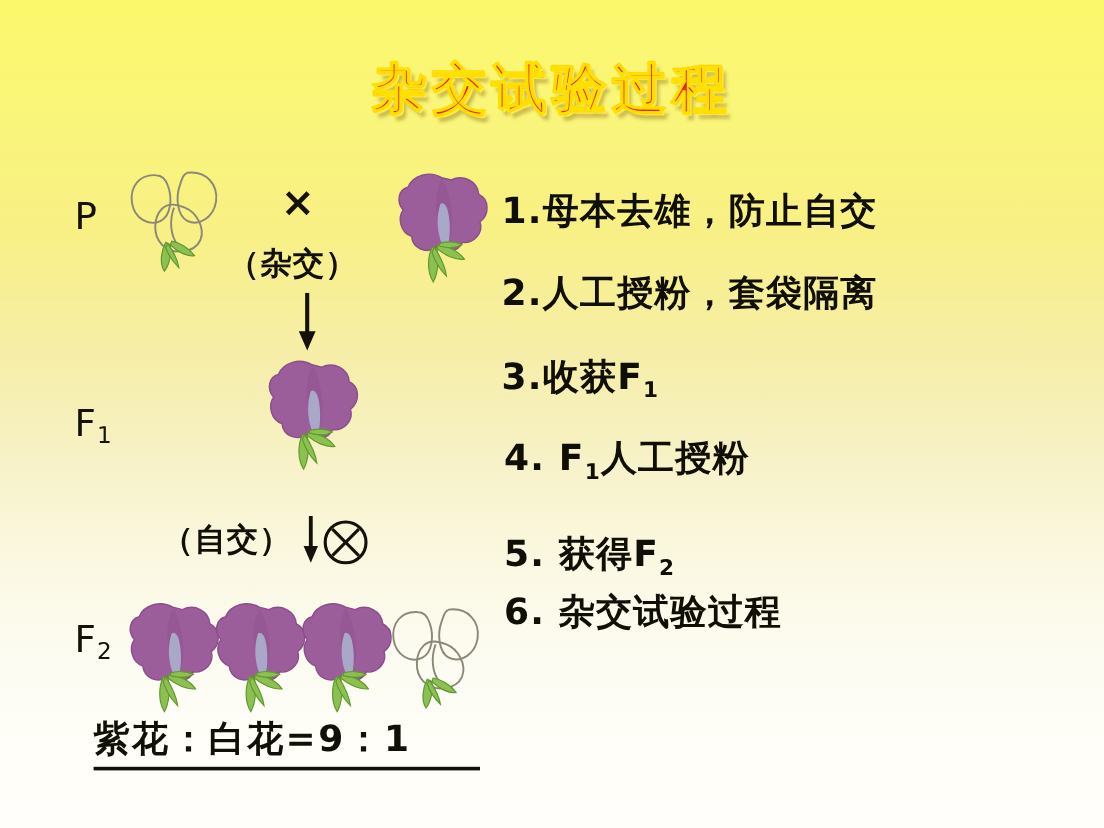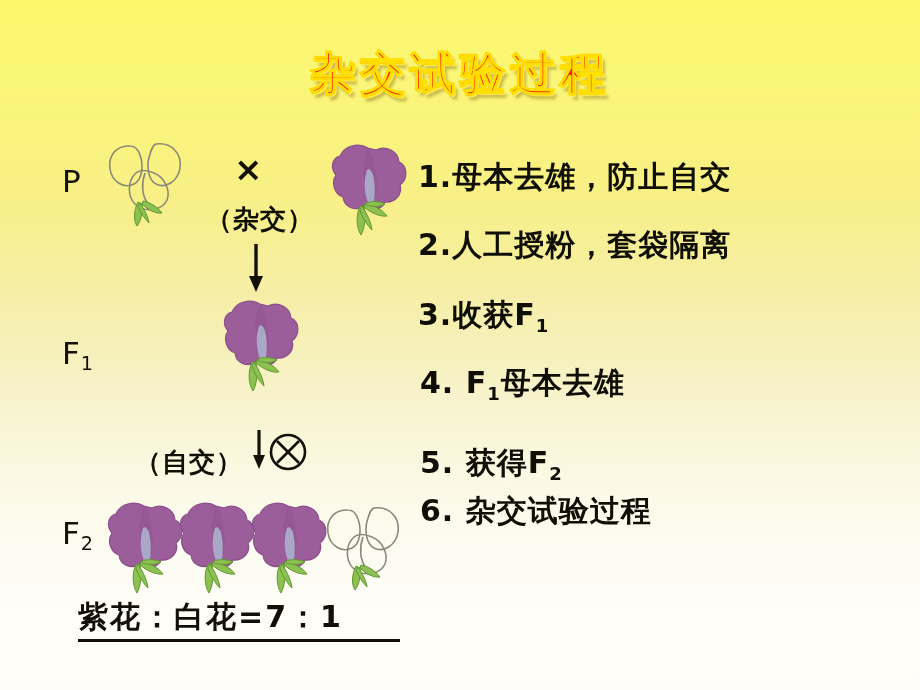--- a/index.html
+++ b/index.html
@@ -86,22 +86,22 @@
   #cross-x {
     position: absolute;
     left: 234px;
     top: 152px;
     font-family: "DejaVu Sans", sans-serif;
     font-size: 34px;
     font-weight: bold;
     color: #141206;
     line-height: 1;
   }
-  #cross-label { left: 190px; top: 202px; margin-left: 16px; }
-  #self-label  { left: 135px; top: 432px; margin-top: 13px; }
+  #cross-label { left: 190px; top: 202px; }
+  #self-label  { left: 135px; top: 432px; }
 
   
   .arrow-svg { position: absolute; }
   #arrow-p  { left: 244px; top: 244px; }
   #arrow-f1 { left: 248px; top: 430px; }
 
   #self-circle {
     position: absolute;
     left: 268px;
     top: 432px;
@@ -307,40 +307,40 @@
       <path d="M41 37 C37 48 38 60 44 68"></path>
     </g>
     <g fill="#8CC152" stroke="#5E9732" stroke-width="1">
       <path d="M34 66 C30 74 29 84 33 90 C37 85 39 76 38 68 Z"></path>
       <path d="M38 68 C44 74 52 78 58 77 C53 70 45 66 39 65 Z"></path>
       <path d="M36 67 C40 73 44 80 45 87 C41 83 36 76 34 70 Z"></path>
     </g>
   </svg>
 
   <div id="ratio-wrap">
-    <div id="ratio-text">紫花：白花=7：1</div>
+    <div id="ratio-text">紫花：白花=9：1</div>
     <div id="ratio-underline"></div>
   </div>
 
   <div id="steps">
 
     <div class="step" id="step-1">
       <span>1.</span><span>母本去雄，防止自交</span>
     </div>
 
     <div class="step" id="step-2">
       <span>2.</span><span>人工授粉，套袋隔离</span>
     </div>
 
     <div class="step" id="step-3">
       <span>3.</span><span>收获F</span><sub>1</sub>
     </div>
 
     <div class="step" id="step-4">
-      <span>4.</span><span> F</span><sub>1</sub><span>母本去雄</span>
+      <span>4.</span><span> F</span><sub>1</sub><span>人工授粉</span>
     </div>
 
     <div class="step" id="step-5">
       <span>5.</span><span> 获得F</span><sub>2</sub>
     </div>
 
     <div class="step" id="step-6">
       <span>6.</span><span> 杂交试验过程</span>
     </div>
 

